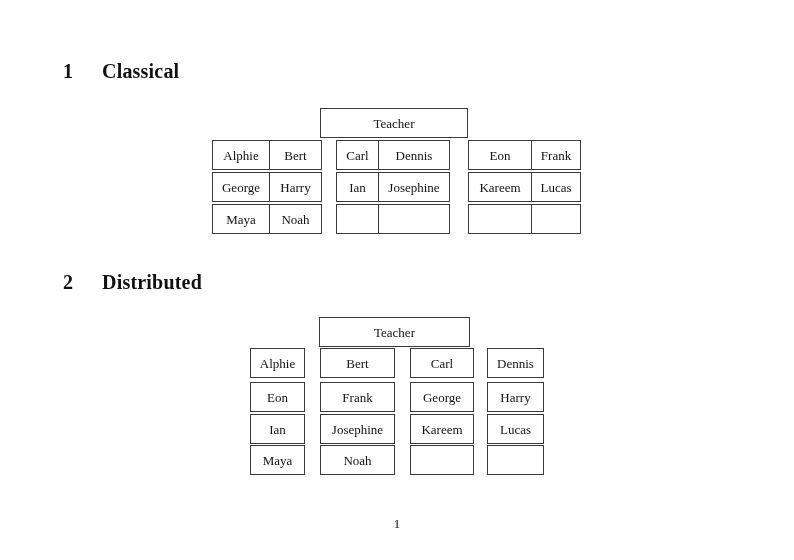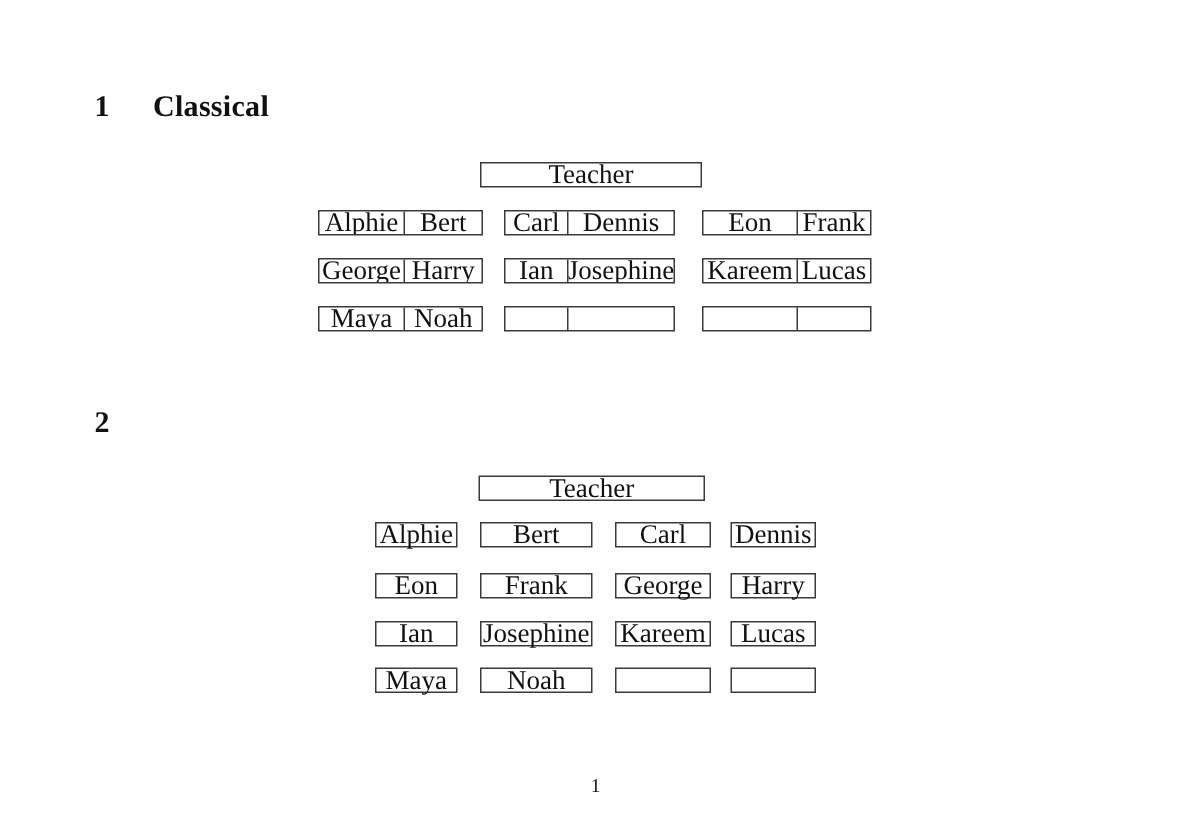--- a/index.html
+++ b/index.html
@@ -23,24 +23,24 @@
     letter-spacing:0.2px;
   }
   .heading .sec-num{display:inline-block;width:39px;}
   .h1{top:60px;}
   .h2{top:271px;}
 
   .box{
     position:absolute;
     box-sizing:border-box;
     border:1px solid #3a3a3a;
-    height:17px;
+    height:30px;
     display:flex;
     align-items:center;
-    font-size:18px;
+    font-size:13px;
     line-height:15px;
     background:#ffffff;
   }
   .teacher{justify-content:center;}
   .t-classical{left:320px;top:108px;width:148px;}
   .t-distributed{left:319px;top:317px;width:151px;}
 
   .pairbox{padding:0;}
   .cell{
     box-sizing:border-box;
@@ -118,20 +118,21 @@
     <div class="cell cell-a">Kareem</div>
     <div class="cell cell-b">Lucas</div>
   </div>
   <div class="box pairbox c3 r3">
     <div class="cell cell-a"></div>
     <div class="cell cell-b"></div>
   </div>
 
   <div class="heading h2">
     <span class="sec-num">2</span>
+    <span class="sec-title">Distributed</span>
   </div>
 
   <div class="box teacher t-distributed">Teacher</div>
 
   <div class="box single dc1 dr1">Alphie</div>
   <div class="box single dc2 dr1">Bert</div>
   <div class="box single dc3 dr1">Carl</div>
   <div class="box single dc4 dr1">Dennis</div>
 
   <div class="box single dc1 dr2">Eon</div>

